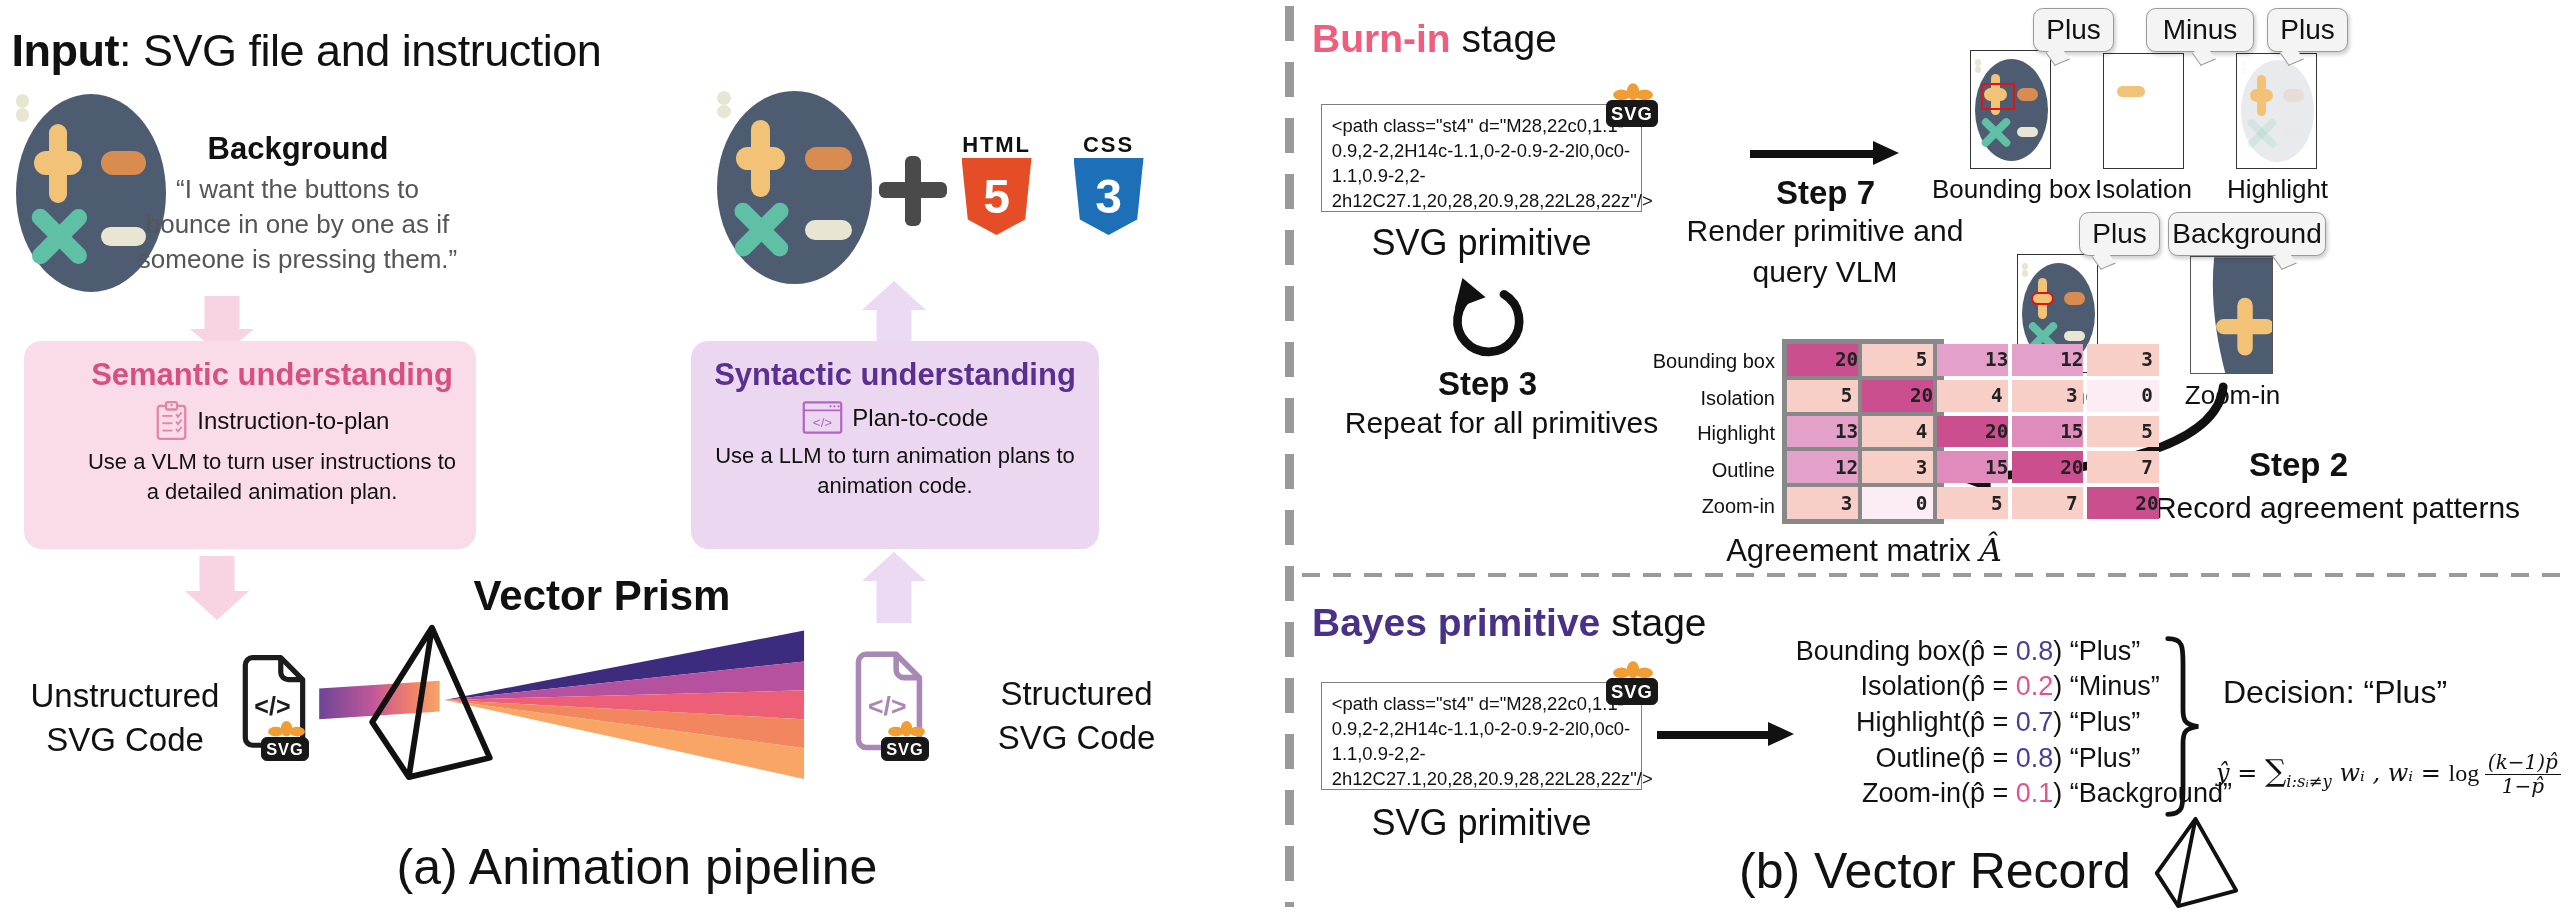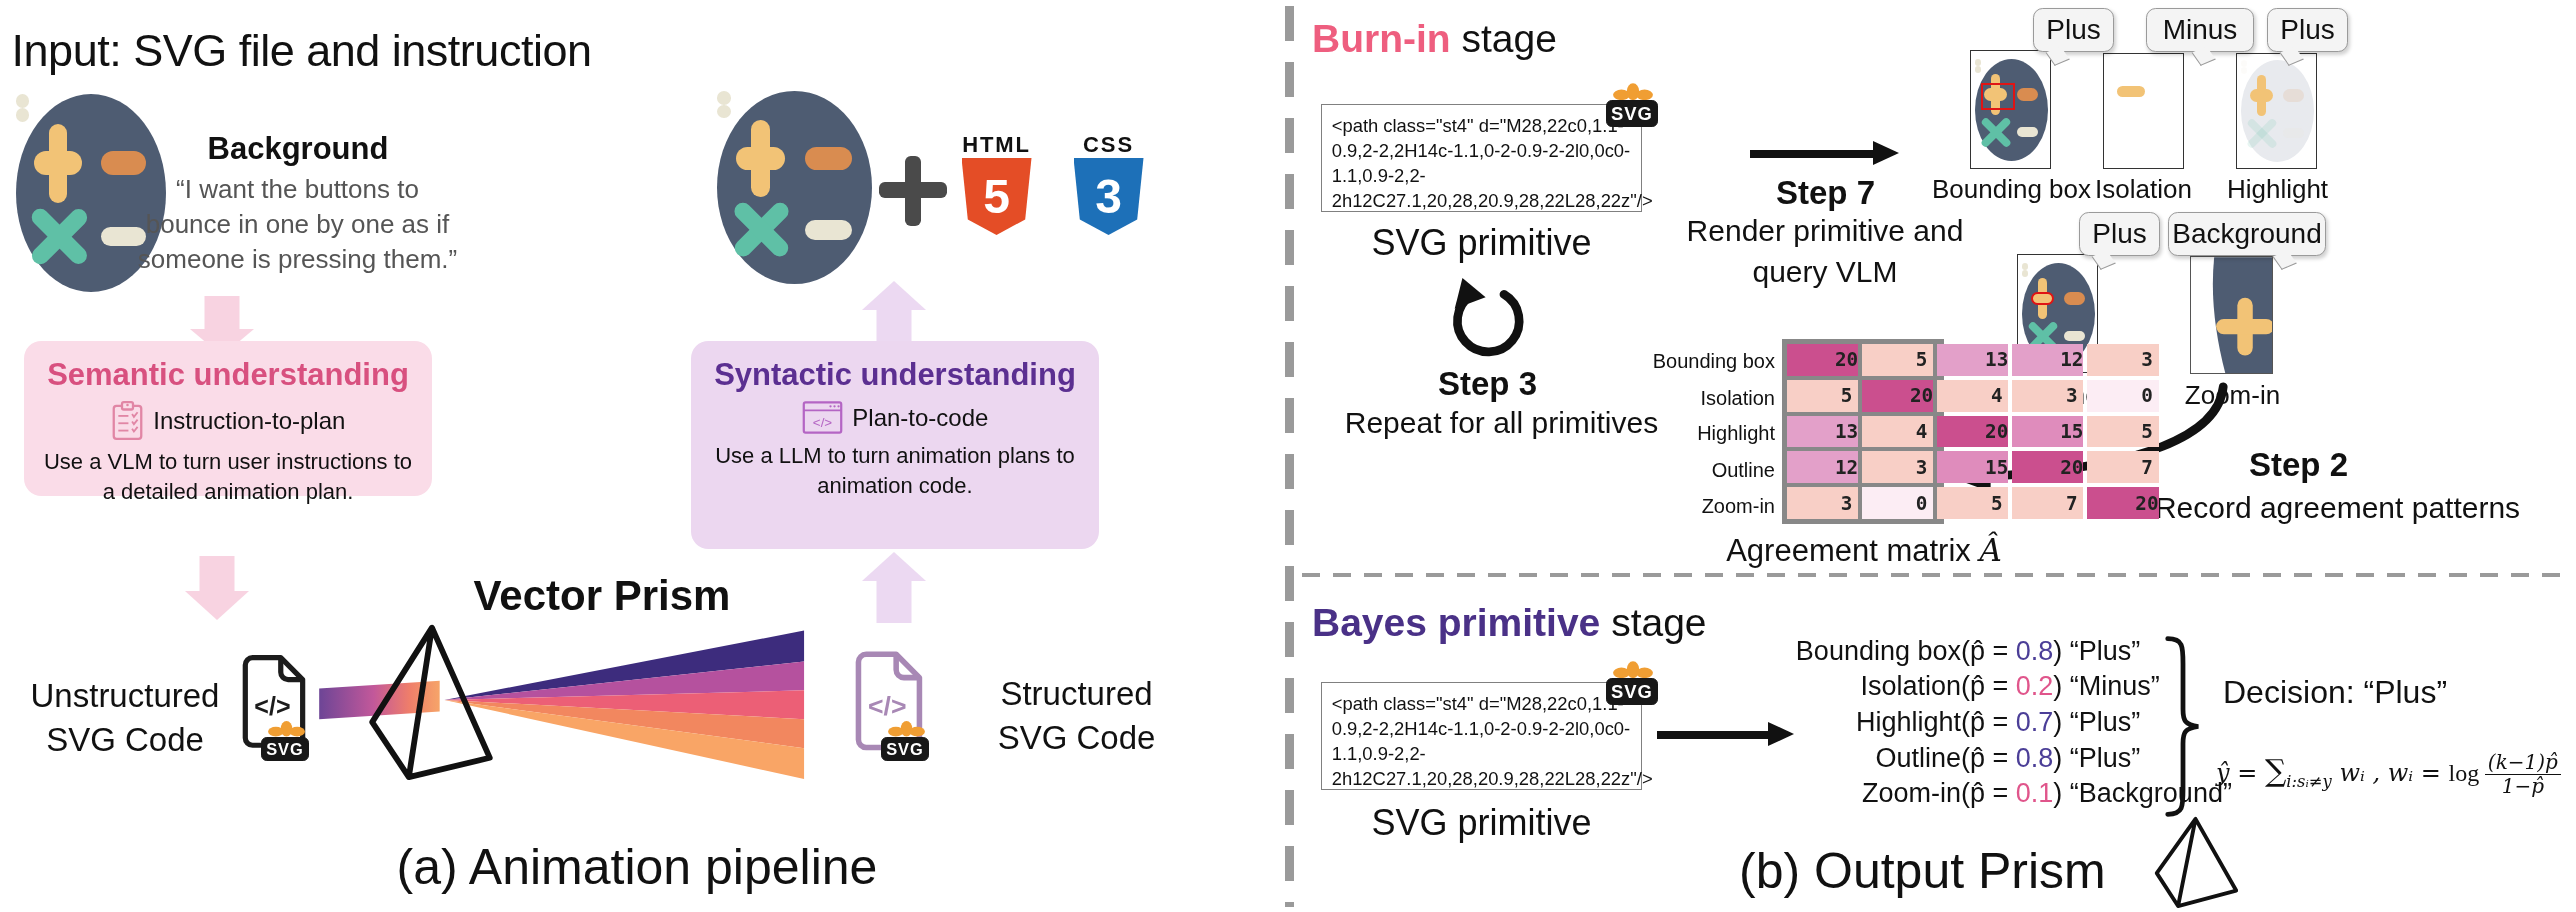--- a/index.html
+++ b/index.html
@@ -2,21 +2,21 @@
 <html><head>
 <meta charset="utf-8">
 <style>
   html,body{margin:0;padding:0;background:#fff;}
   .canvas{position:relative;width:2576px;height:913px;background:#ffffff;overflow:hidden;
           font-family:"Liberation Sans",sans-serif;color:#111;}
   .abs{position:absolute;}
   .ctr{text-align:center;}
   
   .big-title{font-size:45px;letter-spacing:-0.5px;white-space:nowrap;}
-  .big-title b{font-weight:normal;}
+  .big-title b{font-weight:bold;}
   .instr-head{font-size:31px;font-weight:bold;}
   .quote{font-size:26px;color:#555;line-height:35px;}
   .box-title{font-size:31px;font-weight:bold;}
   .box-sub{font-size:24px;color:#111;}
   .box-body{font-size:22px;line-height:30px;color:#111;}
   .vp-title{font-size:42px;font-weight:bold;}
   .code-label{font-size:33px;line-height:44px;}
   .caption{font-size:50px;white-space:nowrap;}
   .stage-head{font-size:39px;white-space:nowrap;}
   .stage-head b{font-weight:bold;}
@@ -107,21 +107,21 @@
     <div>“I want the buttons to</div>
     <div>bounce in one by one as if</div>
     <div>someone is pressing them.”</div>
   </div>
 
   <div class="varrow" style="left:190px;top:296px;width:64px;height:60px;">
     <div class="shaft" style="top:0;width:35px;height:33px;background:#f8d3e1;"></div>
     <div class="head-down" style="top:33px;border-top:27px solid #f8d3e1;"></div>
   </div>
 
-  <div class="abs" style="left:24px;top:341px;width:408px;height:155px;background:#fadce8;border-radius:17.4px;">
+  <div class="abs" style="left:24px;top:341px;width:408px;height:208px;background:#fadce8;border-radius:17.4px;padding-left:44px;">
     <div class="box-title ctr" style="margin-top:15.5px;color:#d8507f;">Semantic understanding</div>
     <div style="display:flex;align-items:center;justify-content:center;gap:9.7px;margin-top:7.7px;">
       <svg width="33" height="41" viewBox="0 0 36 44">
         <rect x="3" y="6" width="30" height="36" rx="3" fill="none" stroke="#e186a5" stroke-width="2.5"></rect>
         <rect x="12" y="2" width="12" height="8" rx="2" fill="#fadce8" stroke="#e186a5" stroke-width="2.5"></rect>
         <circle cx="18" cy="5" r="1.4" fill="#e186a5"></circle>
         <line x1="8" y1="17" x2="19" y2="17" stroke="#e186a5" stroke-width="2"></line>
         <line x1="8" y1="25" x2="19" y2="25" stroke="#e186a5" stroke-width="2"></line>
         <line x1="8" y1="33" x2="19" y2="33" stroke="#e186a5" stroke-width="2"></line>
         <polyline points="23,15 25,18 29,13" fill="none" stroke="#e186a5" stroke-width="2"></polyline>
@@ -440,19 +440,19 @@
   <svg class="abs" style="left:2162px;top:634px;" width="42" height="185" viewBox="0 0 44 192">
     <path d="M6,4 C22,4 22,12 22,30 L22,78 C22,90 24,94 38,96 C24,98 22,102 22,114 L22,162 C22,180 22,188 6,188" fill="none" stroke="#111" stroke-width="5" stroke-linecap="round"></path>
   </svg>
 
   <div class="abs decision" style="left:2223px;top:674px;">Decision: “Plus”</div>
 
   <div class="abs formula" style="left:2216px;top:751px;">
     <span>ŷ</span><span> = </span><span style="font-size:30px;">∑</span><sub>i:sᵢ≠y</sub><span> wᵢ </span><span>, </span><span>wᵢ</span><span> =  </span><span style="font-style:normal;font-family:Liberation Serif, serif;">log</span><span class="frac"><span class="ftop">(k−1)p̂</span><span>1−p̂</span></span>
   </div>
 
-  <div class="abs caption" style="left:1739px;top:842px;">(b) Output Prism</div>
+  <div class="abs caption" style="left:1739px;top:842px;">(b) Vector Record</div>
   <svg class="abs" style="left:2149px;top:813px;" width="93" height="97" viewBox="0 0 96 100">
     <path d="M48,6 L8,62 L30,96 L90,80 Z M48,6 L30,96" fill="none" stroke="#111" stroke-width="4" stroke-linejoin="round"></path>
   </svg>
 
 </div>
 
 
 </body></html>

